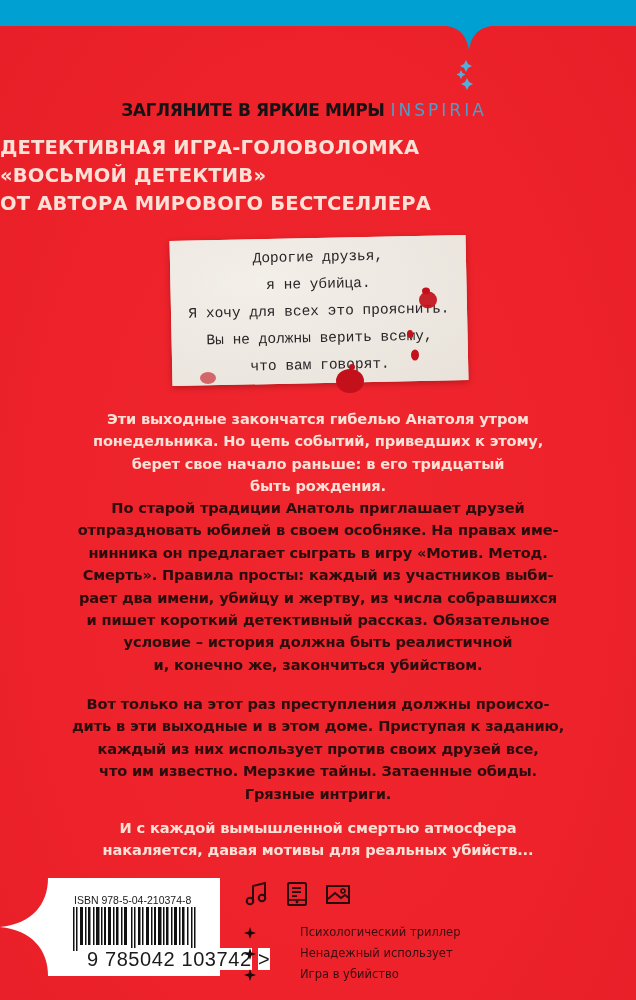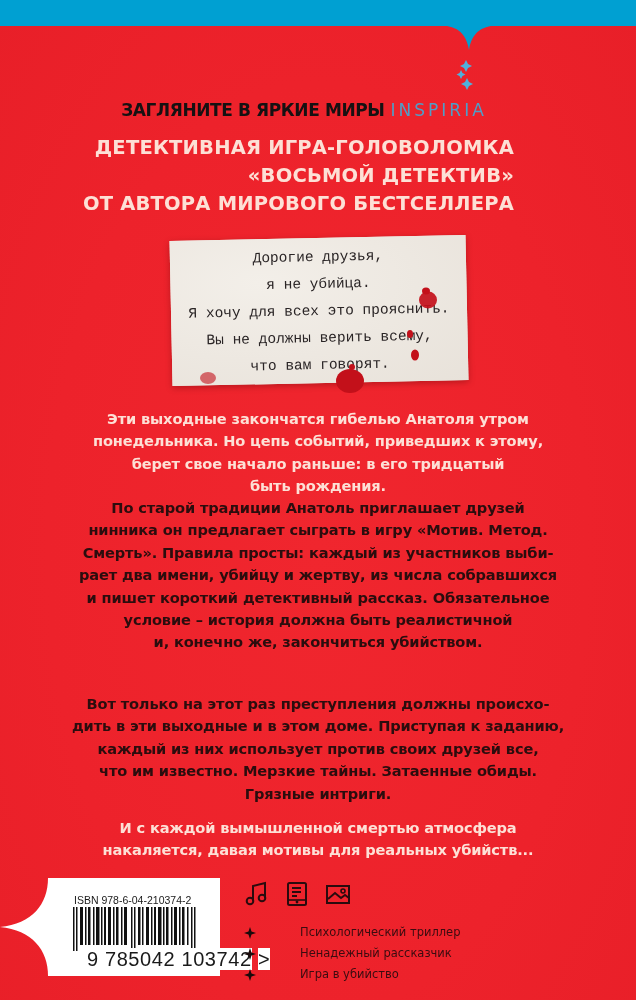--- a/index.html
+++ b/index.html
@@ -29,21 +29,21 @@
       font-family: "DejaVu Sans", sans-serif;
       font-weight: bold;
       font-size: 17px;
       letter-spacing: -0.4px;
       white-space: nowrap;
     }
     .tagline .dark { color: #161112; }
     .tagline .brand { color: #4f9ec8; letter-spacing: 3px; font-weight: normal; margin-left: 6px; }
     .headline {
       position: absolute; left: 0; width: 514px; top: 134px;
-      text-align: right;
+      text-align: left;
       color: #fde0d6;
       font-family: "DejaVu Sans", sans-serif;
       font-weight: bold;
       font-size: 19.5px;
       line-height: 28px;
       letter-spacing: 0.2px;
     }
     .note {
       position: absolute; left: 171px; top: 238px; width: 296px; height: 145px;
       background: #ede8e1;
@@ -153,20 +153,21 @@
 
 <div class="para light" style="top:408px;">
   <div>Эти выходные закончатся гибелью Анатоля утром</div>
   <div>понедельника. Но цепь событий, приведших к этому,</div>
   <div>берет свое начало раньше: в его тридцатый</div>
   <div>быть рождения.</div>
 </div>
 
 <div class="para dark" style="top:497px;">
   <div>По старой традиции Анатоль приглашает друзей</div>
+  <div>отпраздновать юбилей в своем особняке. На правах име-</div>
   <div>нинника он предлагает сыграть в игру «Мотив. Метод.</div>
   <div>Смерть». Правила просты: каждый из участников выби-</div>
   <div>рает два имени, убийцу и жертву, из числа собравшихся</div>
   <div>и пишет короткий детективный рассказ. Обязательное</div>
   <div>условие – история должна быть реалистичной</div>
   <div>и, конечно же, закончиться убийством.</div>
 </div>
 
 <div class="para dark" style="top:693px;">
   <div>Вот только на этот раз преступления должны происхо-</div>
@@ -178,21 +179,21 @@
 
 <div class="para light" style="top:817px;">
   <div>И с каждой вымышленной смертью атмосфера</div>
   <div>накаляется, давая мотивы для реальных убийств...</div>
 </div>
 
 <svg style="position:absolute;left:0;top:878px;" width="60" height="98">
   <path d="M48 0 L48 98 C 48 72, 32 52, 0 49 C 32 46, 48 26, 48 0 Z" fill="#ffffff"></path>
 </svg>
 <div class="barcode-panel"></div>
-<div class="isbn">ISBN 978-6-04-210374-2</div>
+<div class="isbn">ISBN 978-5-04-210374-8</div>
 <svg class="bars" width="126" height="44">
   <g fill="#111">
     <rect x="0" y="0" width="1.5" height="44"></rect>
       <rect x="3" y="0" width="1.5" height="44"></rect>
     <rect x="7" y="0" width="3" height="38"></rect>
       <rect x="12" y="0" width="1.5" height="38"></rect>
     <rect x="15" y="0" width="2.5" height="38"></rect>
       <rect x="20" y="0" width="1.5" height="38"></rect>
     <rect x="23" y="0" width="3.5" height="38"></rect>
       <rect x="28" y="0" width="1.5" height="38"></rect>
@@ -250,21 +251,21 @@
   <div class="row">
     <svg class="star" viewBox="0 0 16 16">
         <path d="M8 2 L9.5 6.5 L14 8 L9.5 9.5 L8 14 L6.5 9.5 L2 8 L6.5 6.5 Z" fill="#1a0a0b"></path>
       </svg>
     <span>Психологический триллер</span>
   </div>
   <div class="row">
     <svg class="star" viewBox="0 0 16 16">
         <path d="M8 2 L9.5 6.5 L14 8 L9.5 9.5 L8 14 L6.5 9.5 L2 8 L6.5 6.5 Z" fill="#1a0a0b"></path>
       </svg>
-    <span>Ненадежный рассказчик</span>
+    <span>Ненадежный использует</span>
   </div>
   <div class="row">
     <svg class="star" viewBox="0 0 16 16">
         <path d="M8 2 L9.5 6.5 L14 8 L9.5 9.5 L8 14 L6.5 9.5 L2 8 L6.5 6.5 Z" fill="#1a0a0b"></path>
       </svg>
     <span>Игра в убийство</span>
   </div>
 </div>
 
 </body></html>

